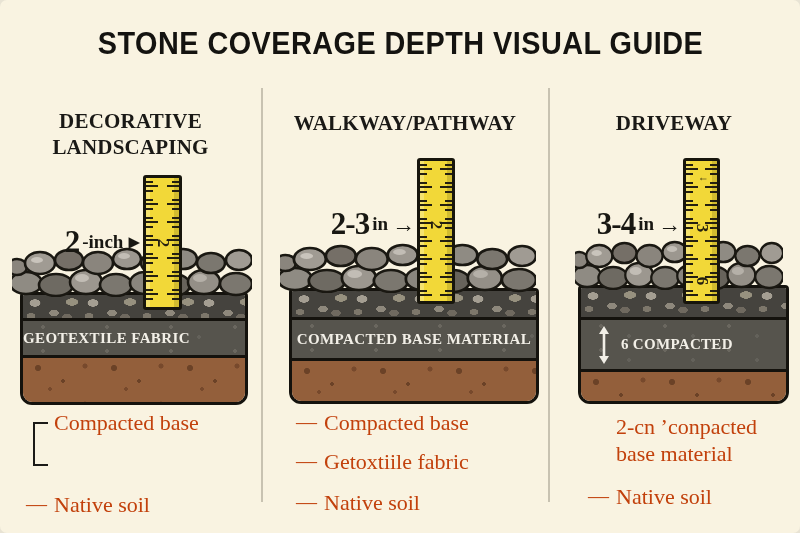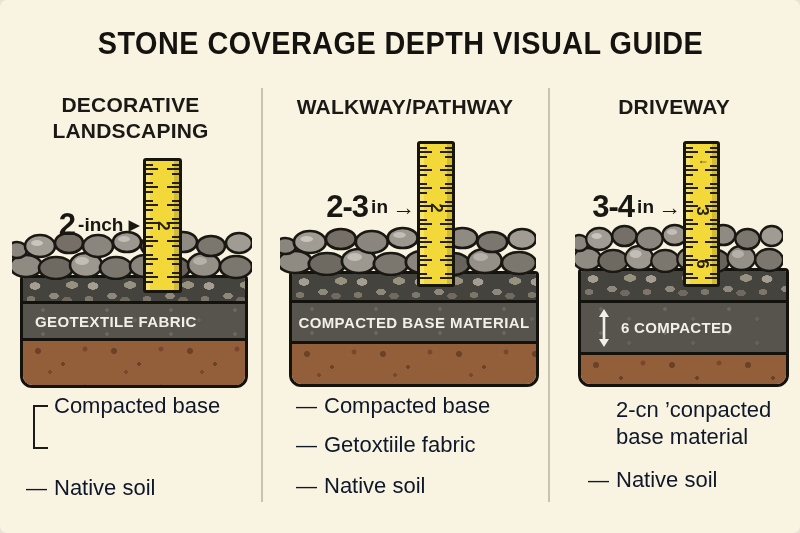--- a/index.html
+++ b/index.html
@@ -2,21 +2,21 @@
 <html><head>
 <meta charset="utf-8">
 <style>
   html,body{margin:0;padding:0;background:#e8e3d4;}
   #stage{position:relative;width:800px;height:533px;background:#f9f3e1;overflow:hidden;
          font-family:"Liberation Sans","DejaVu Sans",sans-serif;color:#1b1a17;border-radius:7px;}
   .main-title{position:absolute;top:26px;left:0;width:100%;text-align:center;}
   .main-title span{display:inline-block;font-size:31px;font-weight:bold;letter-spacing:.5px;
          transform:scaleX(.93);color:#141310;}
   .divider{position:absolute;top:88px;height:414px;width:2px;background:#c8c2b1;}
-  .panel{position:absolute;top:86px;height:430px;}
+  .panel{position:absolute;top:103px;height:430px;font-family:Liberation Serif, serif;}
   .panel h2{margin:0 auto;text-align:center;font-size:21px;font-weight:bold;line-height:1.22;
          letter-spacing:.2px;color:#1a1916;}
   
   .stones{position:absolute;z-index:2;}
   
   .block{position:absolute;z-index:1;border:3px solid #14120d;border-radius:4px 4px 12px 12px;
          overflow:hidden;display:flex;flex-direction:column;}
   .gravel{background-color:#45433e;background-image:
       radial-gradient(ellipse 9px 6px at 12px 8px,  #a49e92 60%, transparent 62%),
       radial-gradient(ellipse 8px 5px at 31px 18px, #8e887c 60%, transparent 62%),
@@ -52,21 +52,21 @@
         transform:translate(-50%,-50%) rotate(90deg);}
   .rmark{position:absolute;left:50%;font-size:11px;font-weight:bold;color:#241f10;
         transform:translate(-50%,-50%) rotate(-90deg);}
   
   .measure{position:absolute;z-index:4;display:flex;align-items:center;justify-content:flex-end;}
   .m-val{font-size:31px;font-weight:bold;letter-spacing:-1px;color:#181712;}
   .m-unit{font-size:19px;font-weight:bold;margin-left:3px;color:#181712;}
   .m-arrow{font-size:15px;margin-left:5px;color:#181712;}
   .m-arrow.line{font-size:23px;font-weight:bold;margin-left:4px;line-height:1;}
   
-  .lrow{position:absolute;display:flex;align-items:flex-end;font-size:22px;color:#0f172a;}
+  .lrow{position:absolute;display:flex;align-items:flex-end;font-size:22px;color:#c2410c;}
   .lmark{flex:none;font-size:21px;line-height:27px;}
   .llabel{line-height:27px;}
   .bracket{position:absolute;width:13px;height:40px;border-left:2.5px solid #1b1a17;
          border-top:2.5px solid #1b1a17;border-bottom:2.5px solid #1b1a17;}
   
   .band3-text{font-size:15px;line-height:1.18;letter-spacing:.3px;}
   .depth-arrow{margin:0 10px 0 16px;flex:none;}
 </style>
 </head>
 <body>
@@ -110,21 +110,21 @@
 
   <section class="panel" style="left:0;width:261px">
     <h2 style="width:190px;padding-top:6px">DECORATIVE LANDSCAPING</h2>
 
     <svg class="stones" style="left:12px;top:142px" width="240" height="52" viewBox="0 0 240 52" preserveAspectRatio="none">
       <use href="#pebbles"></use>
     </svg>
 
     <div class="block" style="left:20px;top:189px;width:222px;height:107px">
       <div class="gravel" style="height:23px"></div>
-      <div class="band" style="height:34px;padding-left:12px">
+      <div class="band" style="height:34px;padding-left:0">
         <span class="band-label">GEOTEXTILE FABRIC</span>
       </div>
       <div class="soil"></div>
     </div>
 
     <div class="ruler" style="left:143px;top:72px;width:33px;height:129px">
       <div class="ticks tl"></div>
       <div class="ticks tr"></div>
       <span class="rnum" style="top:50%">2</span>
     </div>

